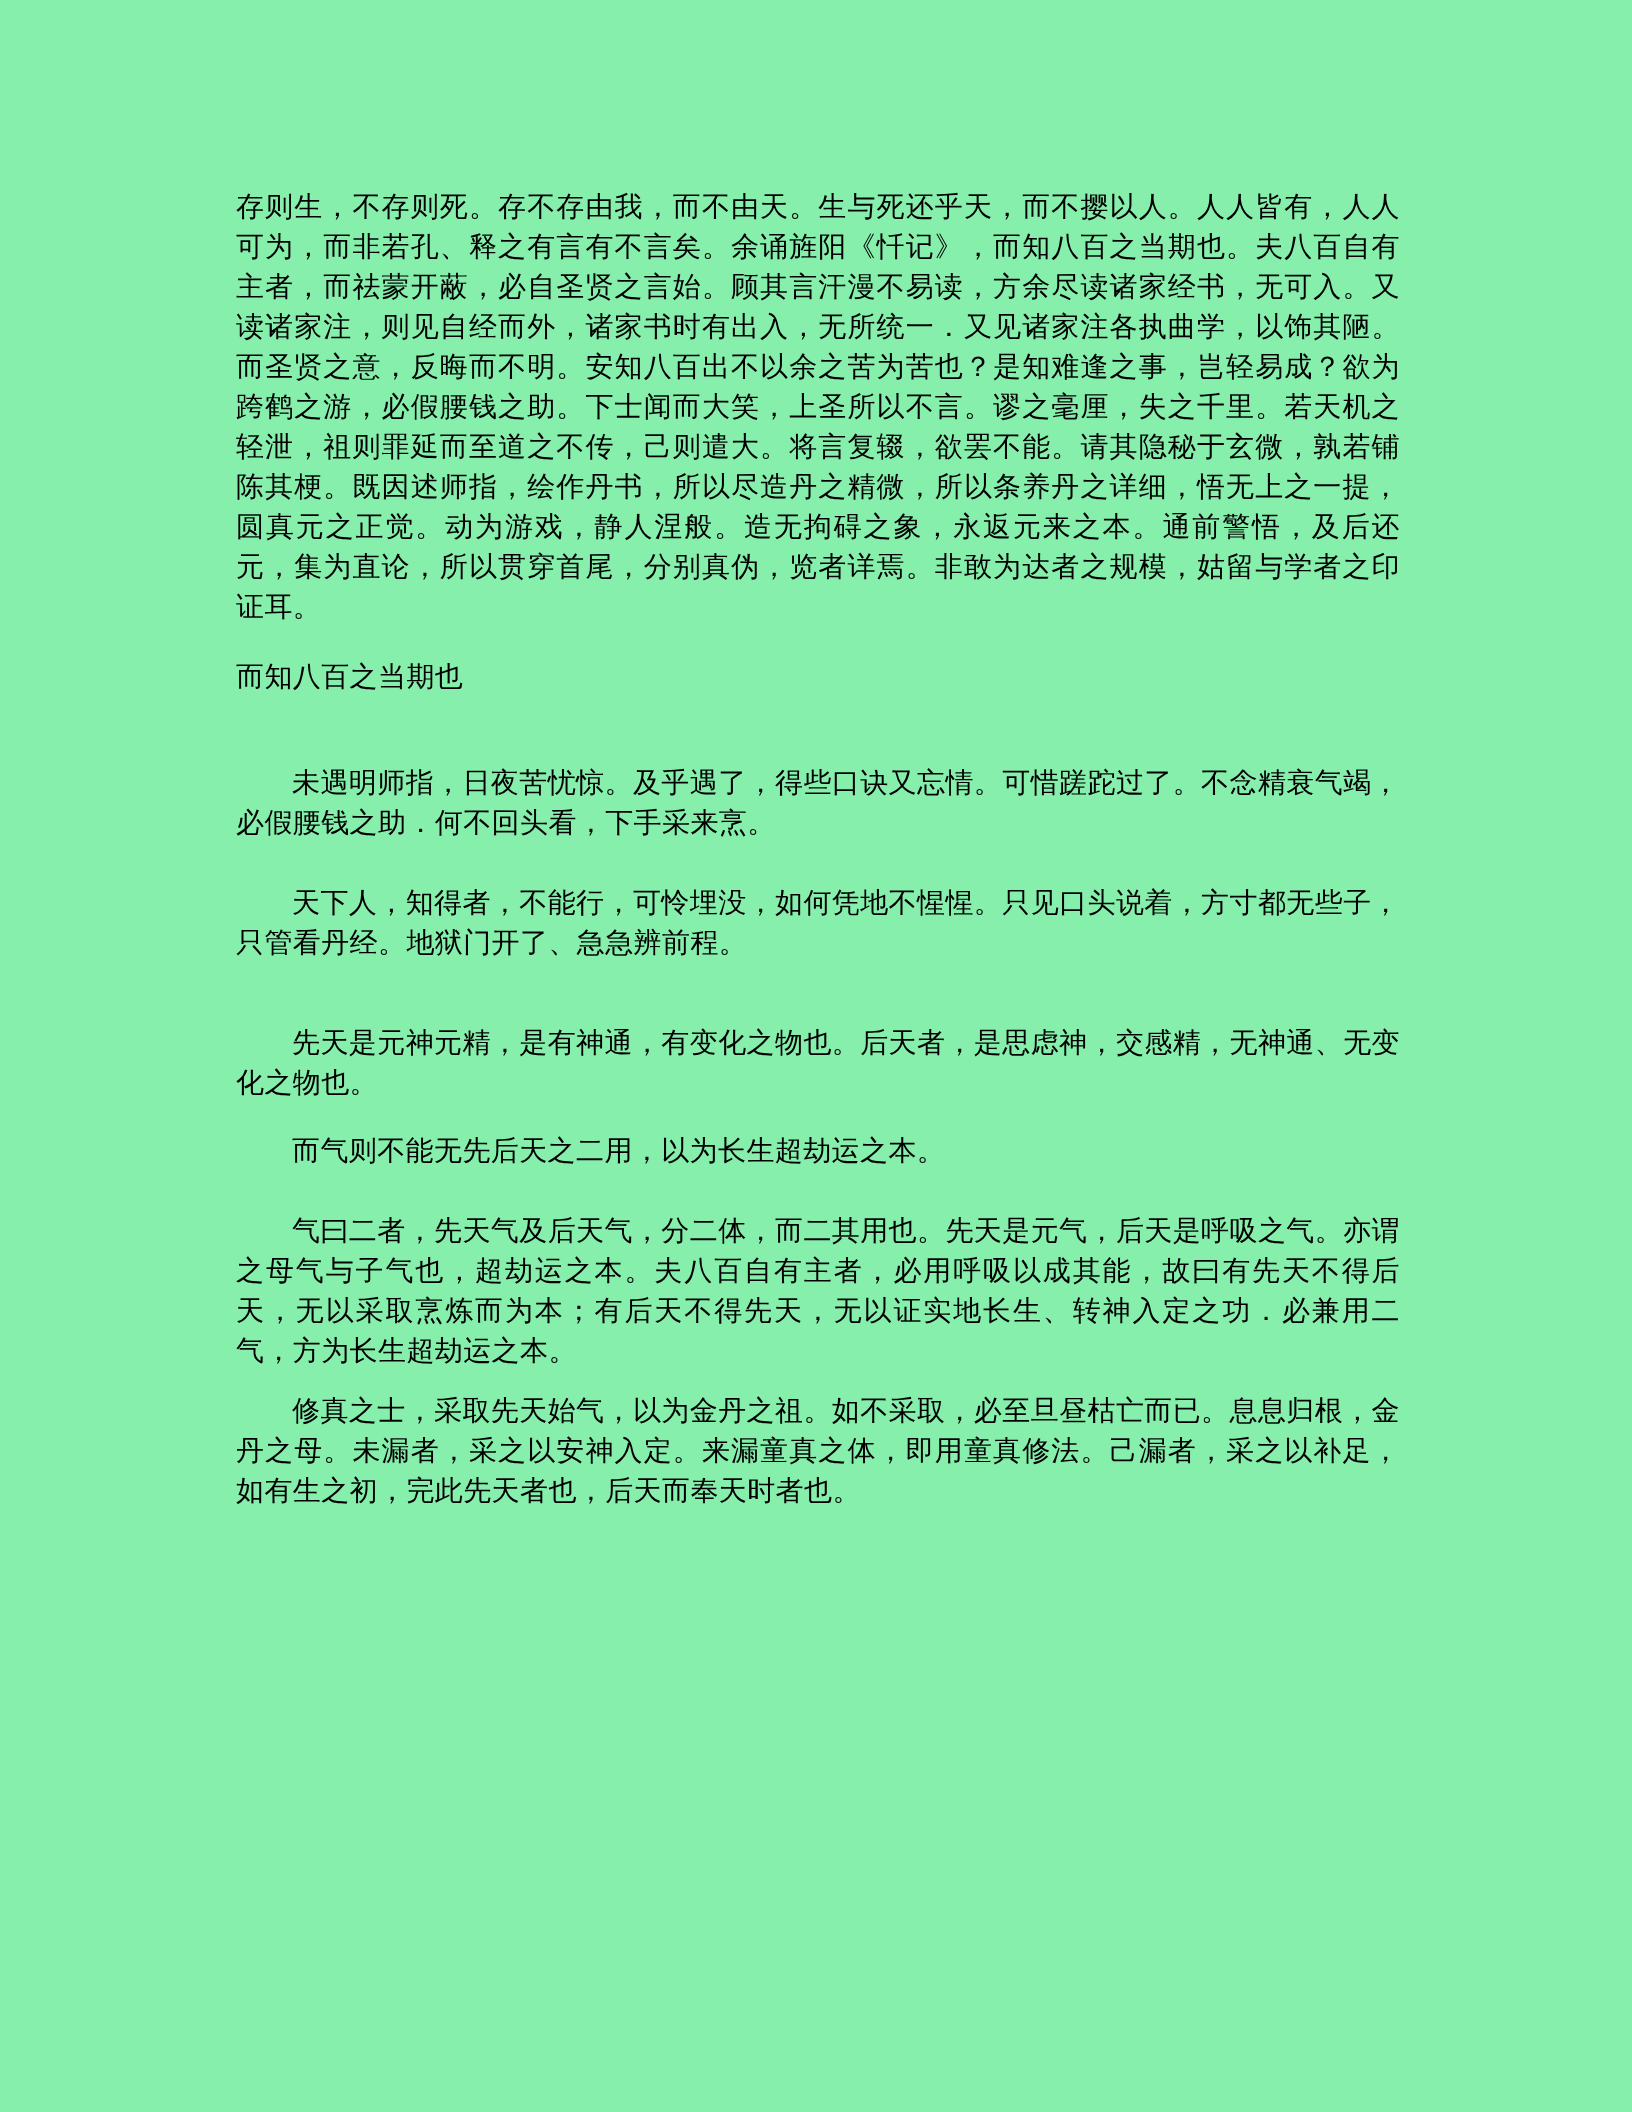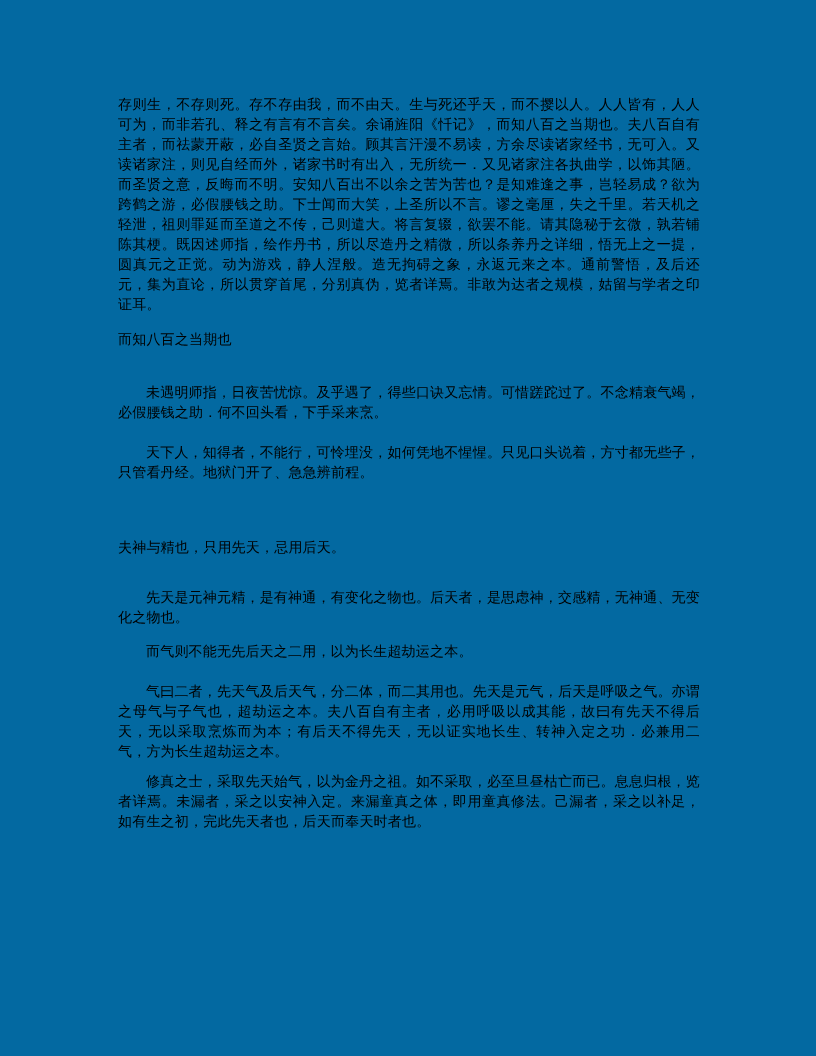--- a/index.html
+++ b/index.html
@@ -4,21 +4,21 @@
 <style>
   html, body {
     margin: 0;
     padding: 0;
     background: #ffffff;
   }
   .page {
     position: relative;
     width: 816px;
     height: 1056px;
-    background: #0369a1;
+    background: #86efac;
     overflow: hidden;
     font-family: "Liberation Serif", "DejaVu Serif", serif;
     color: #000000;
   }
   .content {
     position: absolute;
     top: 95px;
     left: 118px;
     width: 582px;
   }
@@ -45,19 +45,18 @@
 </style>
 </head>
 <body>
 
 <div class="page">
   <div class="content">
     <p class="b0">存则生，不存则死。存不存由我，而不由天。生与死还乎天，而不撄以人。人人皆有，人人可为，而非若孔、释之有言有不言矣。余诵旌阳《忏记》，而知八百之当期也。夫八百自有主者，而祛蒙开蔽，必自圣贤之言始。顾其言汗漫不易读，方余尽读诸家经书，无可入。又读诸家注，则见自经而外，诸家书时有出入，无所统一．又见诸家注各执曲学，以饰其陋。而圣贤之意，反晦而不明。安知八百出不以余之苦为苦也？是知难逢之事，岂轻易成？欲为跨鹤之游，必假腰钱之助。下士闻而大笑，上圣所以不言。谬之毫厘，失之千里。若天机之轻泄，祖则罪延而至道之不传，己则遣大。将言复辍，欲罢不能。请其隐秘于玄微，孰若铺陈其梗。既因述师指，绘作丹书，所以尽造丹之精微，所以条养丹之详细，悟无上之一提，圆真元之正觉。动为游戏，静人涅般。造无拘碍之象，永返元来之本。通前警悟，及后还元，集为直论，所以贯穿首尾，分别真伪，览者详焉。非敢为达者之规模，姑留与学者之印证耳。</p>
     <p class="b2">而知八百之当期也</p>
     <p class="b3 indent">未遇明师指，日夜苦忧惊。及乎遇了，得些口诀又忘情。可惜蹉跎过了。不念精衰气竭，必假腰钱之助．何不回头看，下手采来烹。</p>
     <p class="b4 indent">天下人，知得者，不能行，可怜埋没，如何凭地不惺惺。只见口头说着，方寸都无些子，只管看丹经。地狱门开了、急急辨前程。</p>
-    <p class="b6">夫神与精也，只用先天，忌用后天。</p>
     <p class="b7 indent">先天是元神元精，是有神通，有变化之物也。后天者，是思虑神，交感精，无神通、无变化之物也。</p>
     <p class="b8 indent">而气则不能无先后天之二用，以为长生超劫运之本。</p>
     <p class="b9 indent">气曰二者，先天气及后天气，分二体，而二其用也。先天是元气，后天是呼吸之气。亦谓之母气与子气也，超劫运之本。夫八百自有主者，必用呼吸以成其能，故曰有先天不得后天，无以采取烹炼而为本；有后天不得先天，无以证实地长生、转神入定之功．必兼用二气，方为长生超劫运之本。</p>
-    <p class="b10 indent">修真之士，采取先天始气，以为金丹之祖。如不采取，必至旦昼枯亡而已。息息归根，览者详焉。未漏者，采之以安神入定。来漏童真之体，即用童真修法。己漏者，采之以补足，如有生之初，完此先天者也，后天而奉天时者也。</p>
+    <p class="b10 indent">修真之士，采取先天始气，以为金丹之祖。如不采取，必至旦昼枯亡而已。息息归根，金丹之母。未漏者，采之以安神入定。来漏童真之体，即用童真修法。己漏者，采之以补足，如有生之初，完此先天者也，后天而奉天时者也。</p>
   </div>
 </div>
 
 </body></html>

